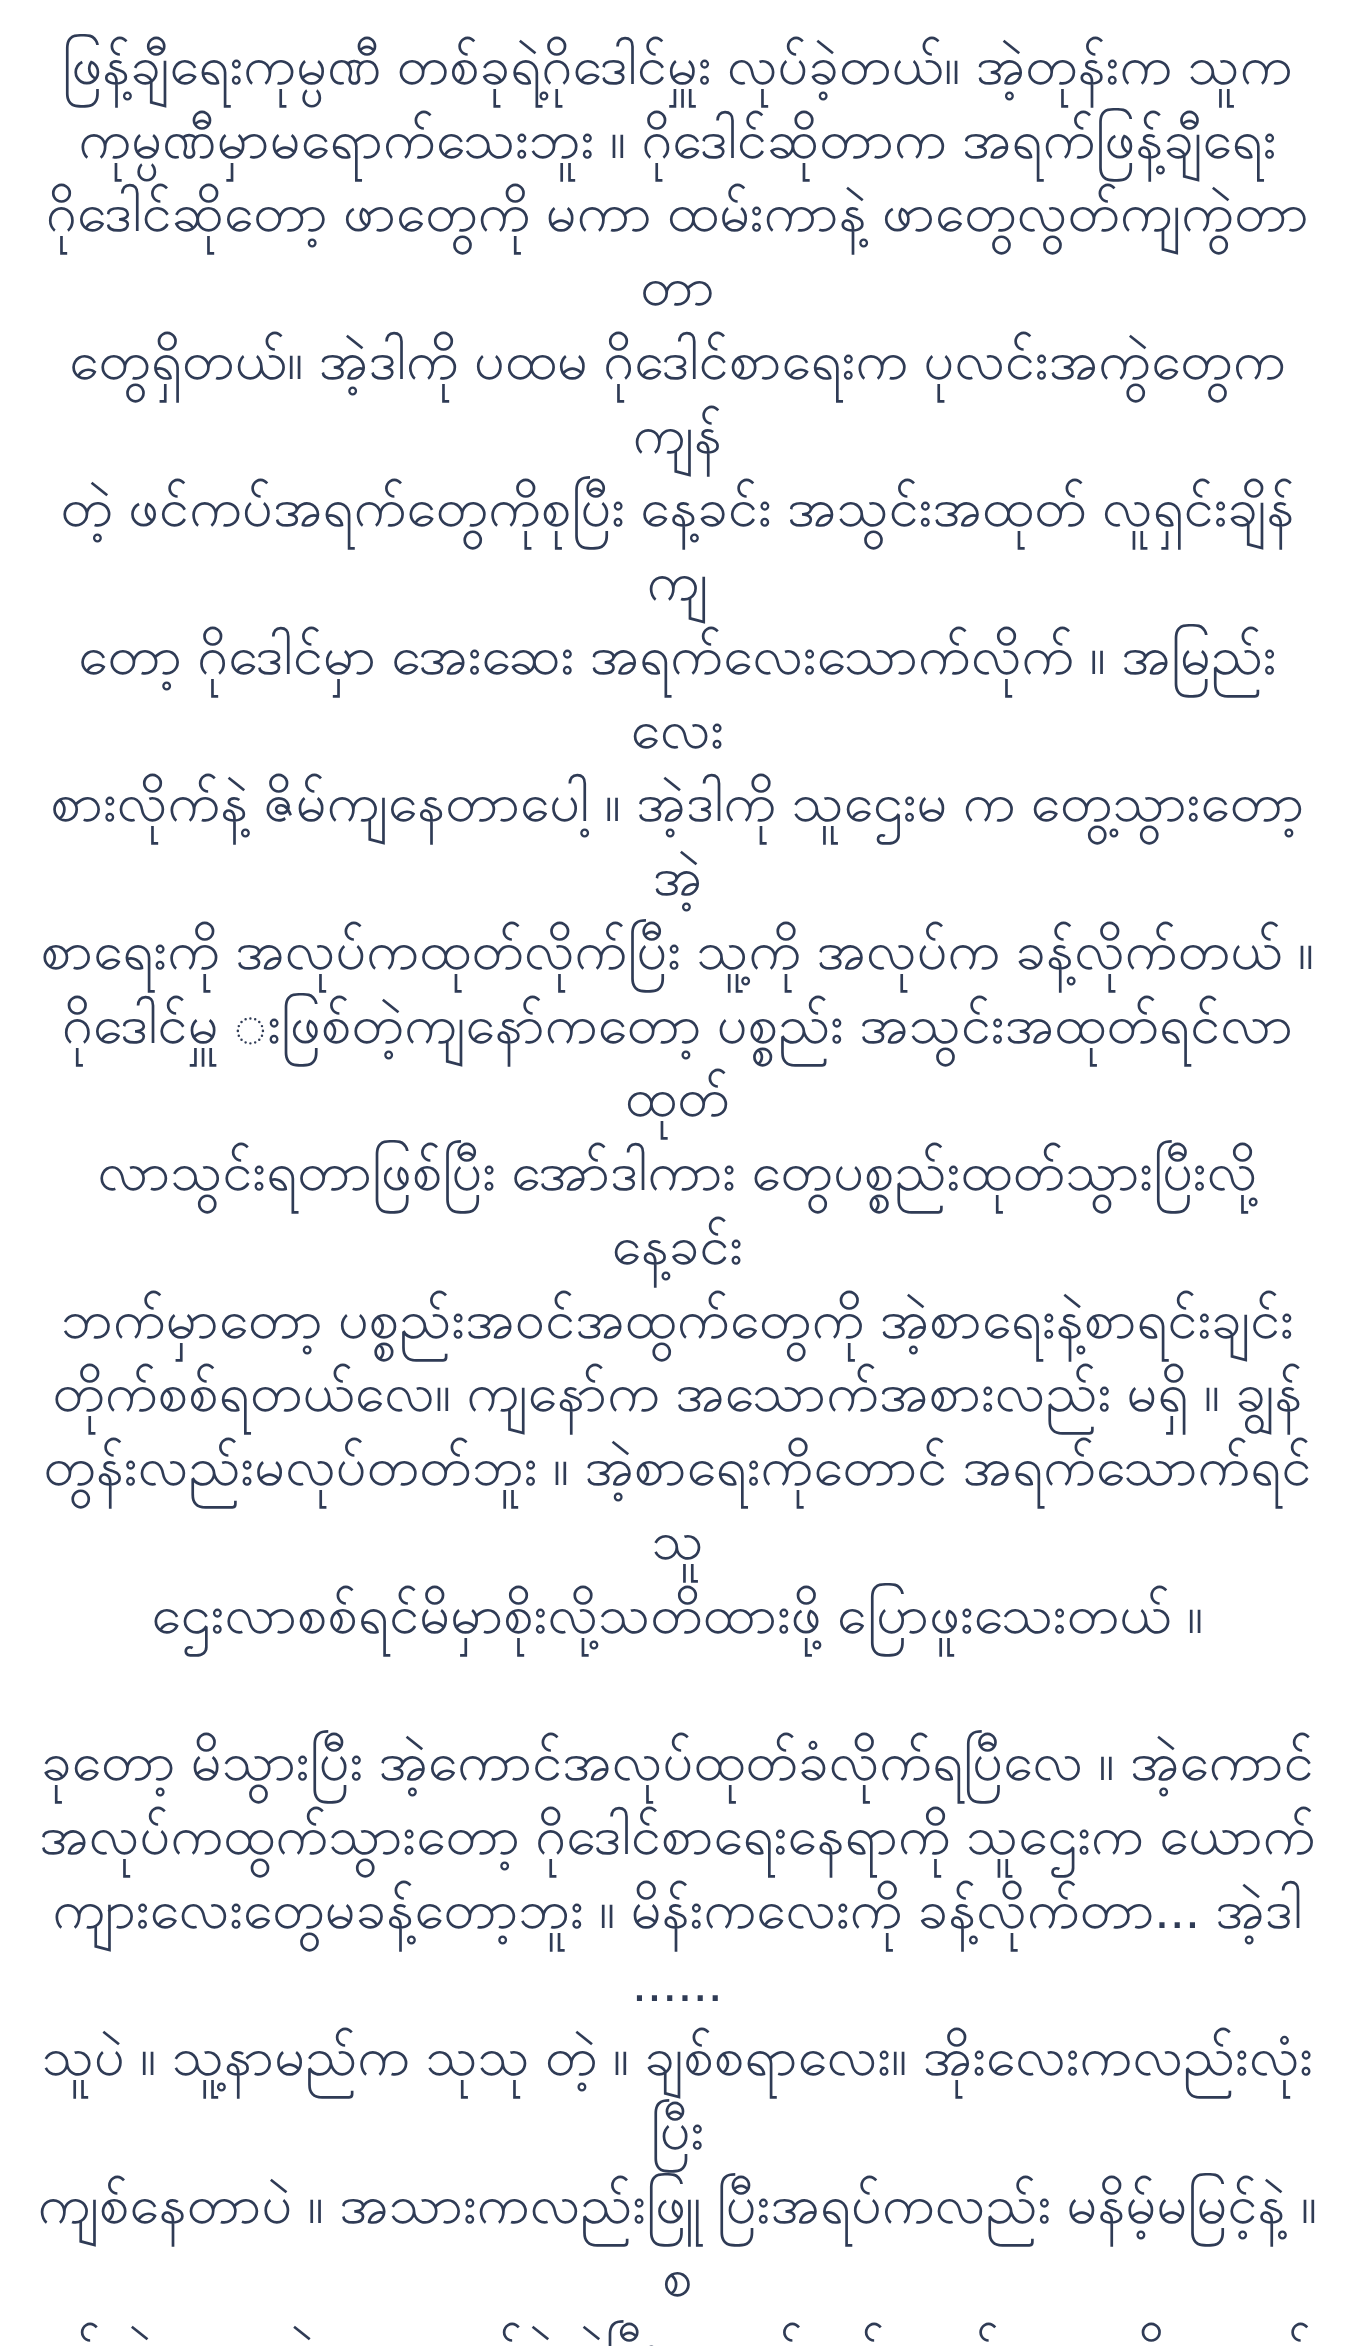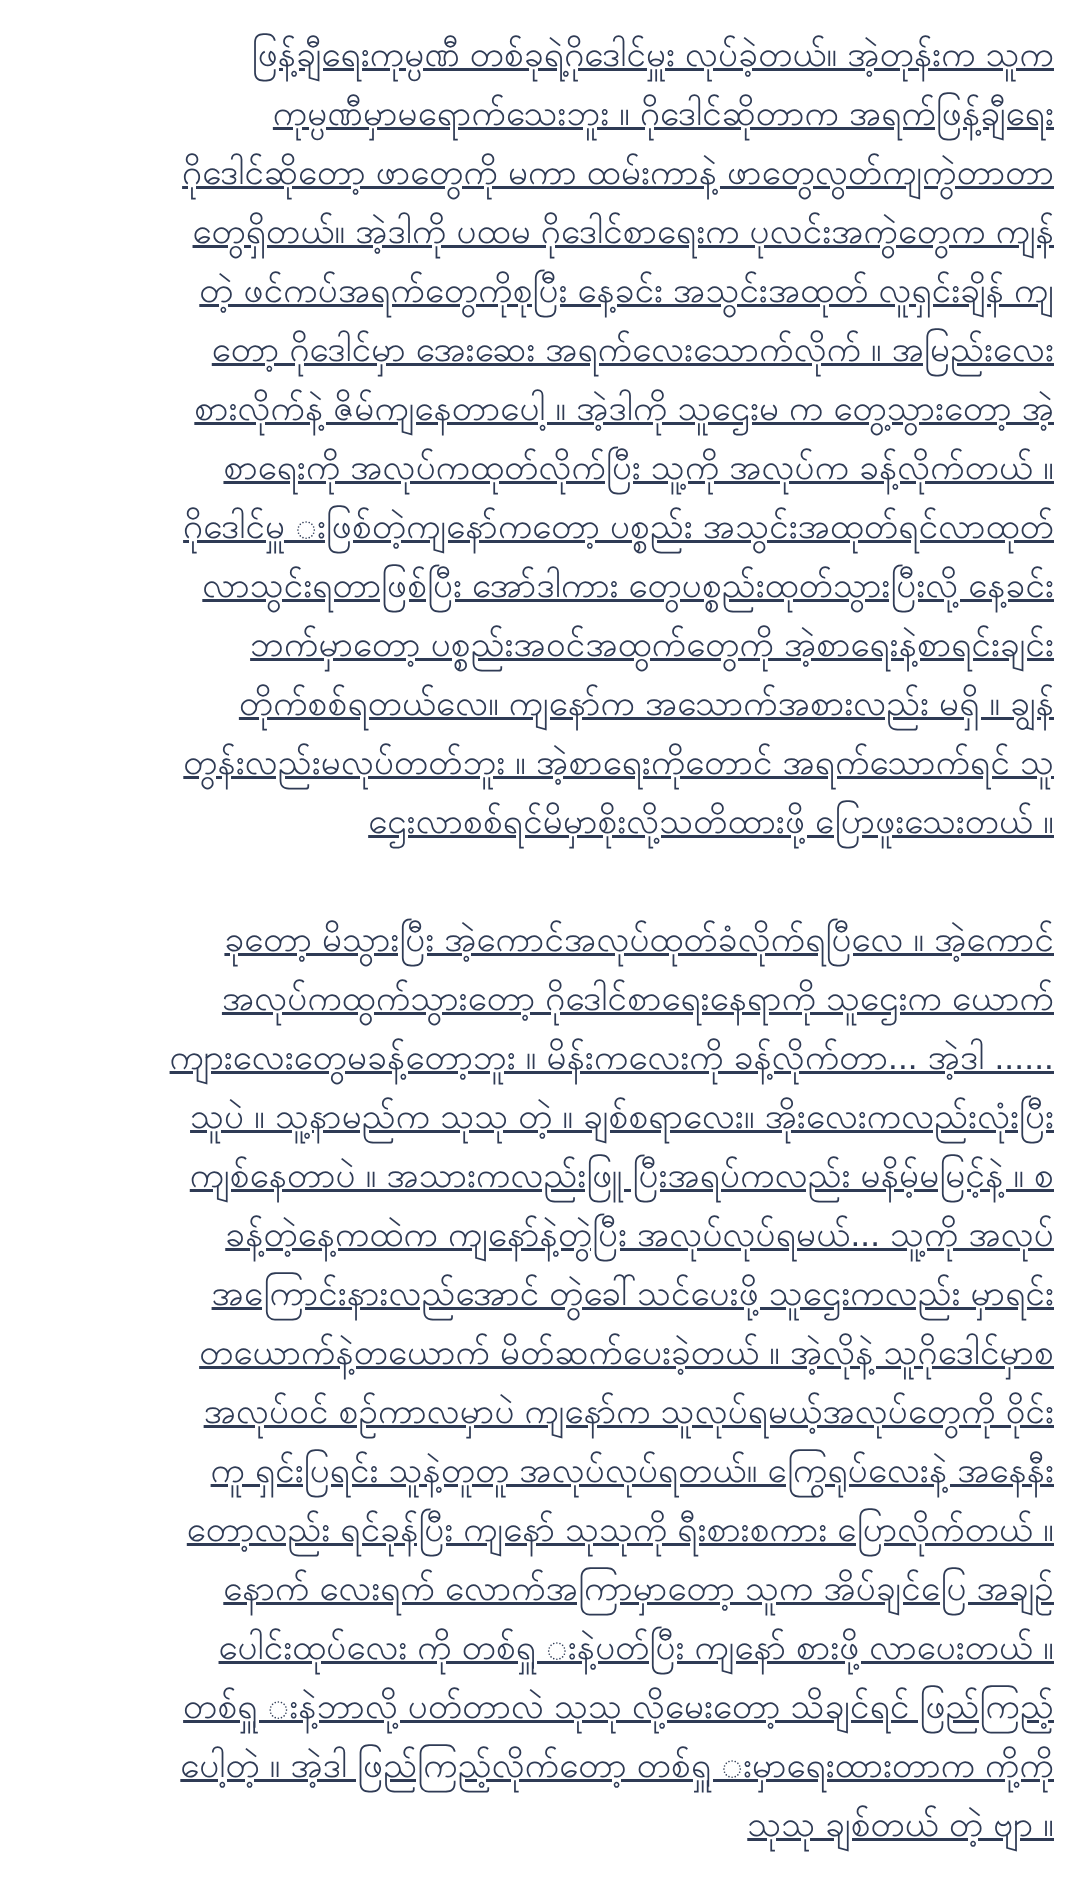--- a/index.html
+++ b/index.html
@@ -17,27 +17,26 @@
     box-sizing: border-box;
     width: 1080px;
     height: 1877px;
     padding: 24px 26px 20px 30px;
     background: #ffffff;
   }
   .para {
     margin: 0;
     padding: 0;
     color: #2f3b55;
-    font-size: 35px;
+    font-size: 43px;
     line-height: 59px;
     letter-spacing: 0.2px;
     white-space: pre-line;      
     word-break: keep-all;
-    text-align: right;
-    text-decoration: underline;
+    text-align: center;
   }
   .para + .para {
     margin-top: 59px;           
   }
 </style>
 </head>
 <body>
 
 <div class="page">
   <p class="para">ဖြန့်ချီရေးကုမ္ပဏီ တစ်ခုရဲ့ဂိုဒေါင်မှူး လုပ်ခဲ့တယ်။ အဲ့တုန်းက သူက

